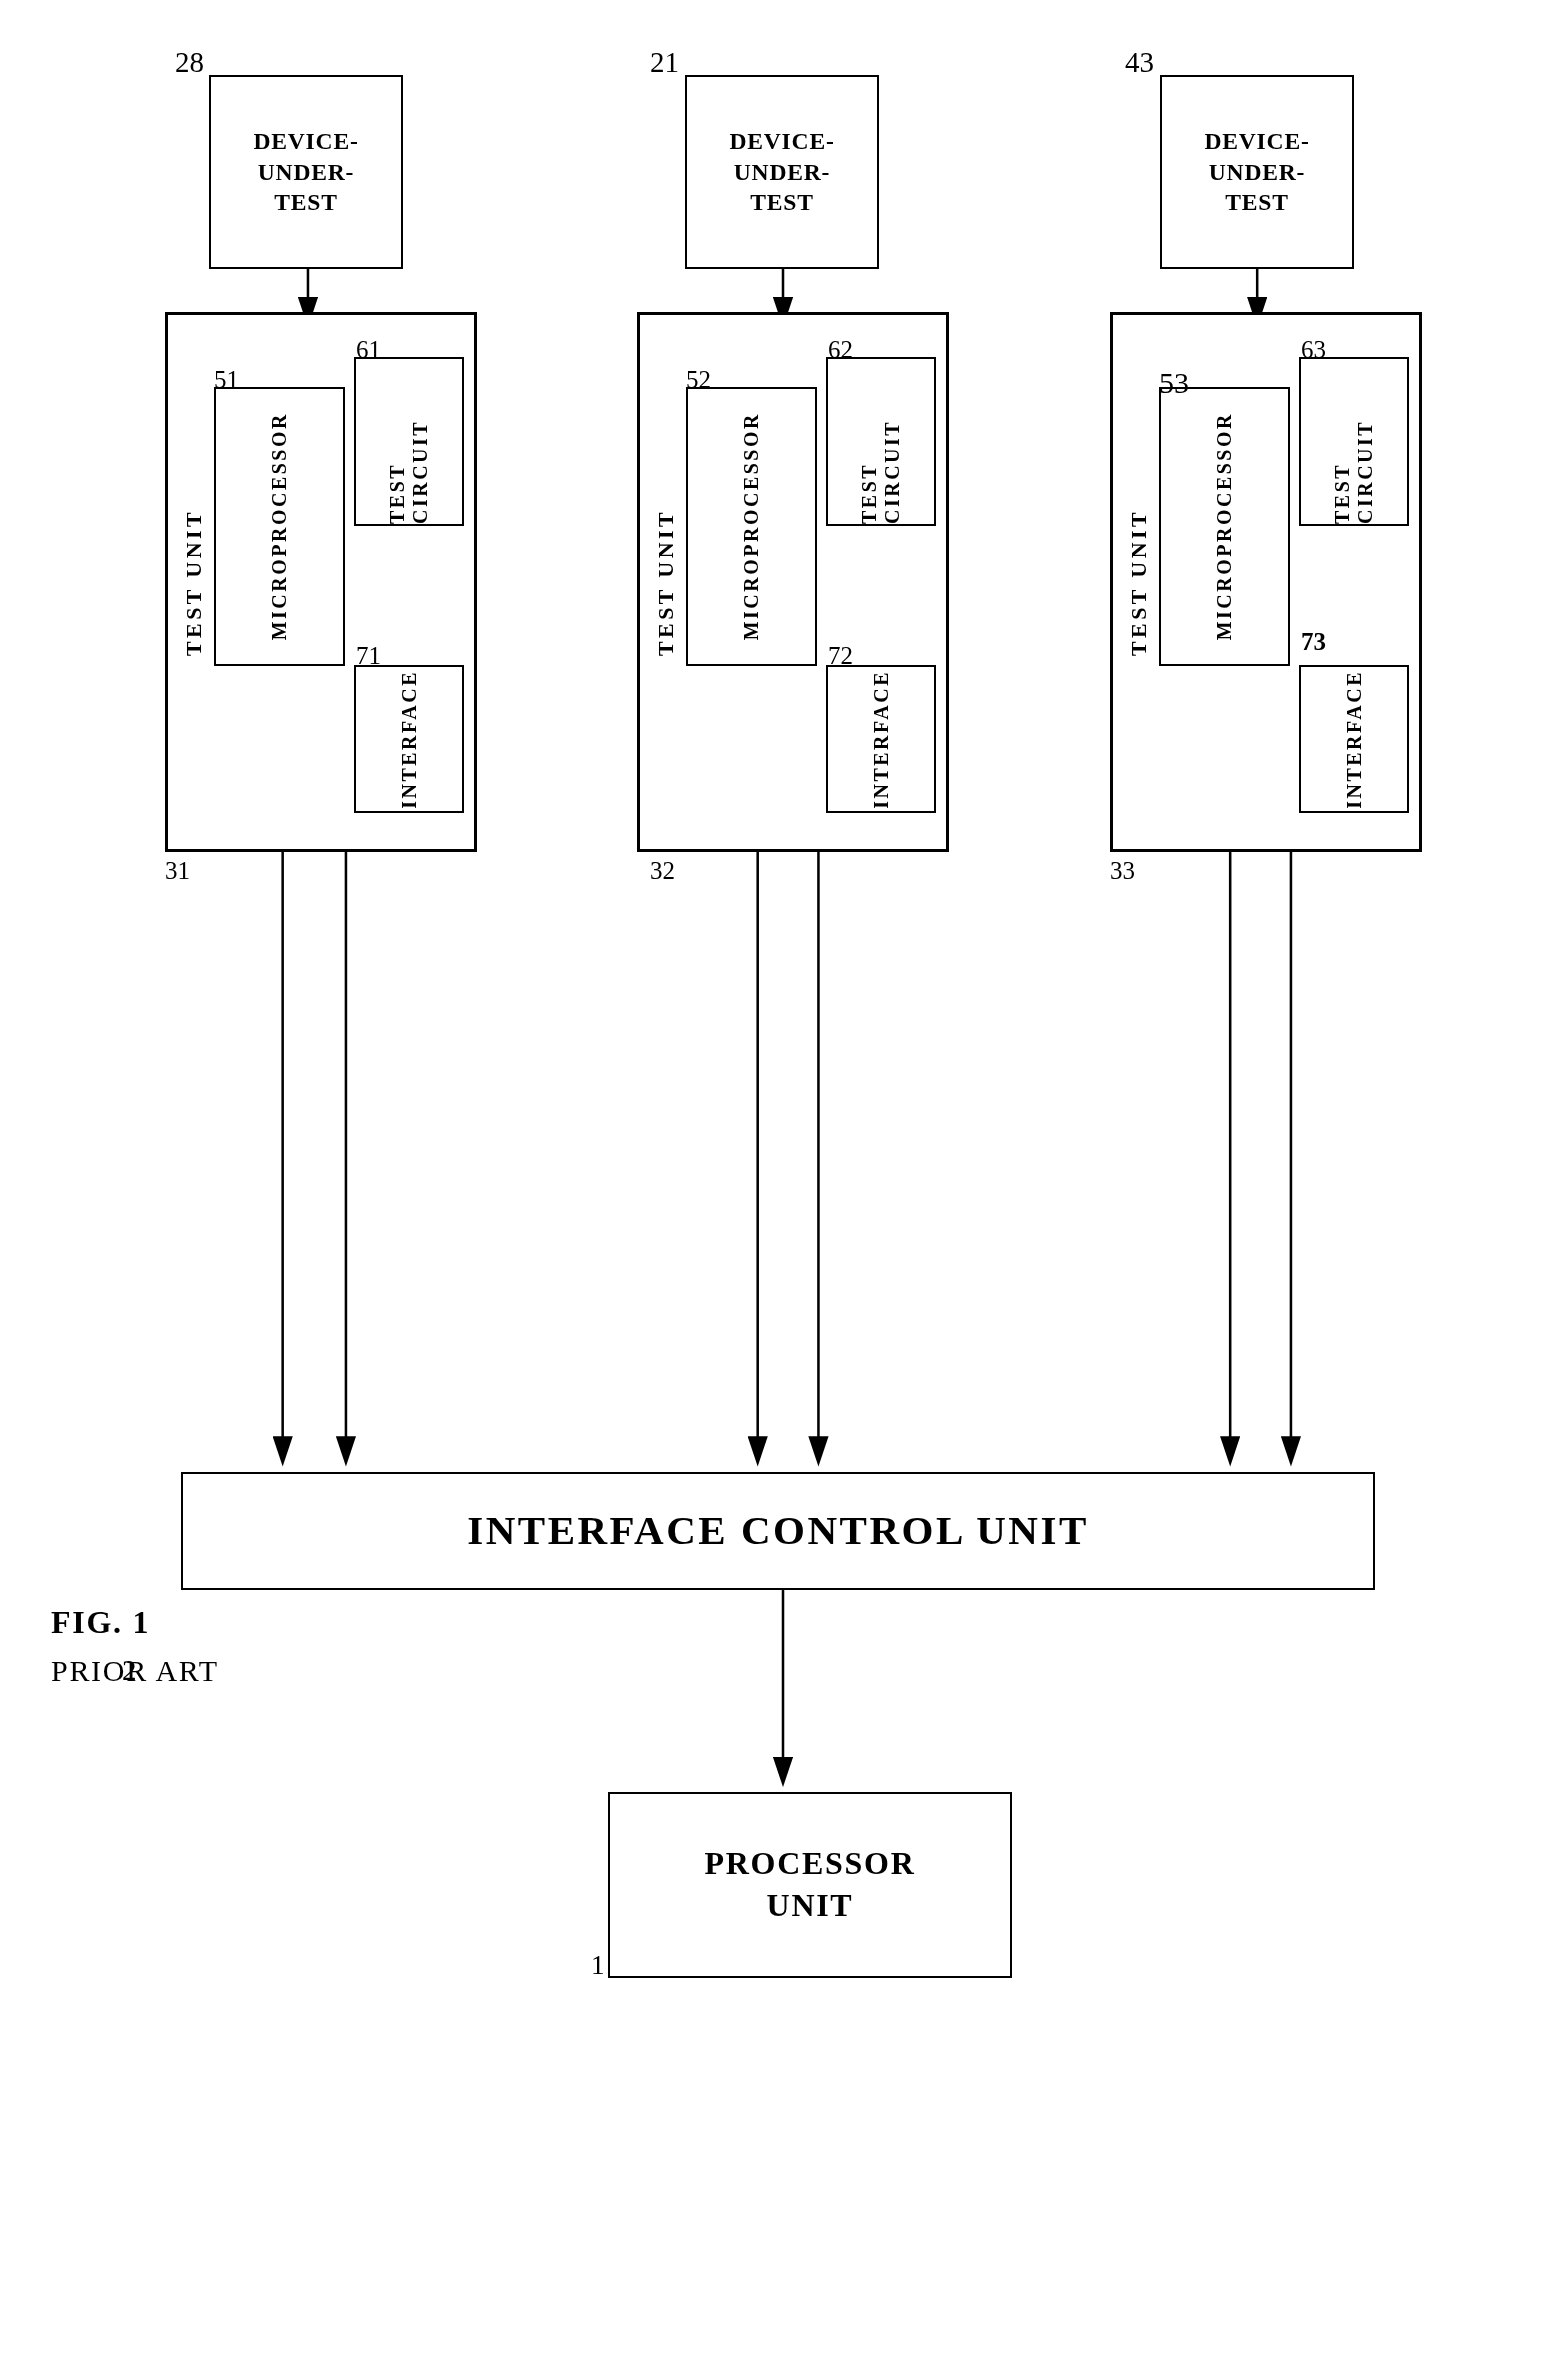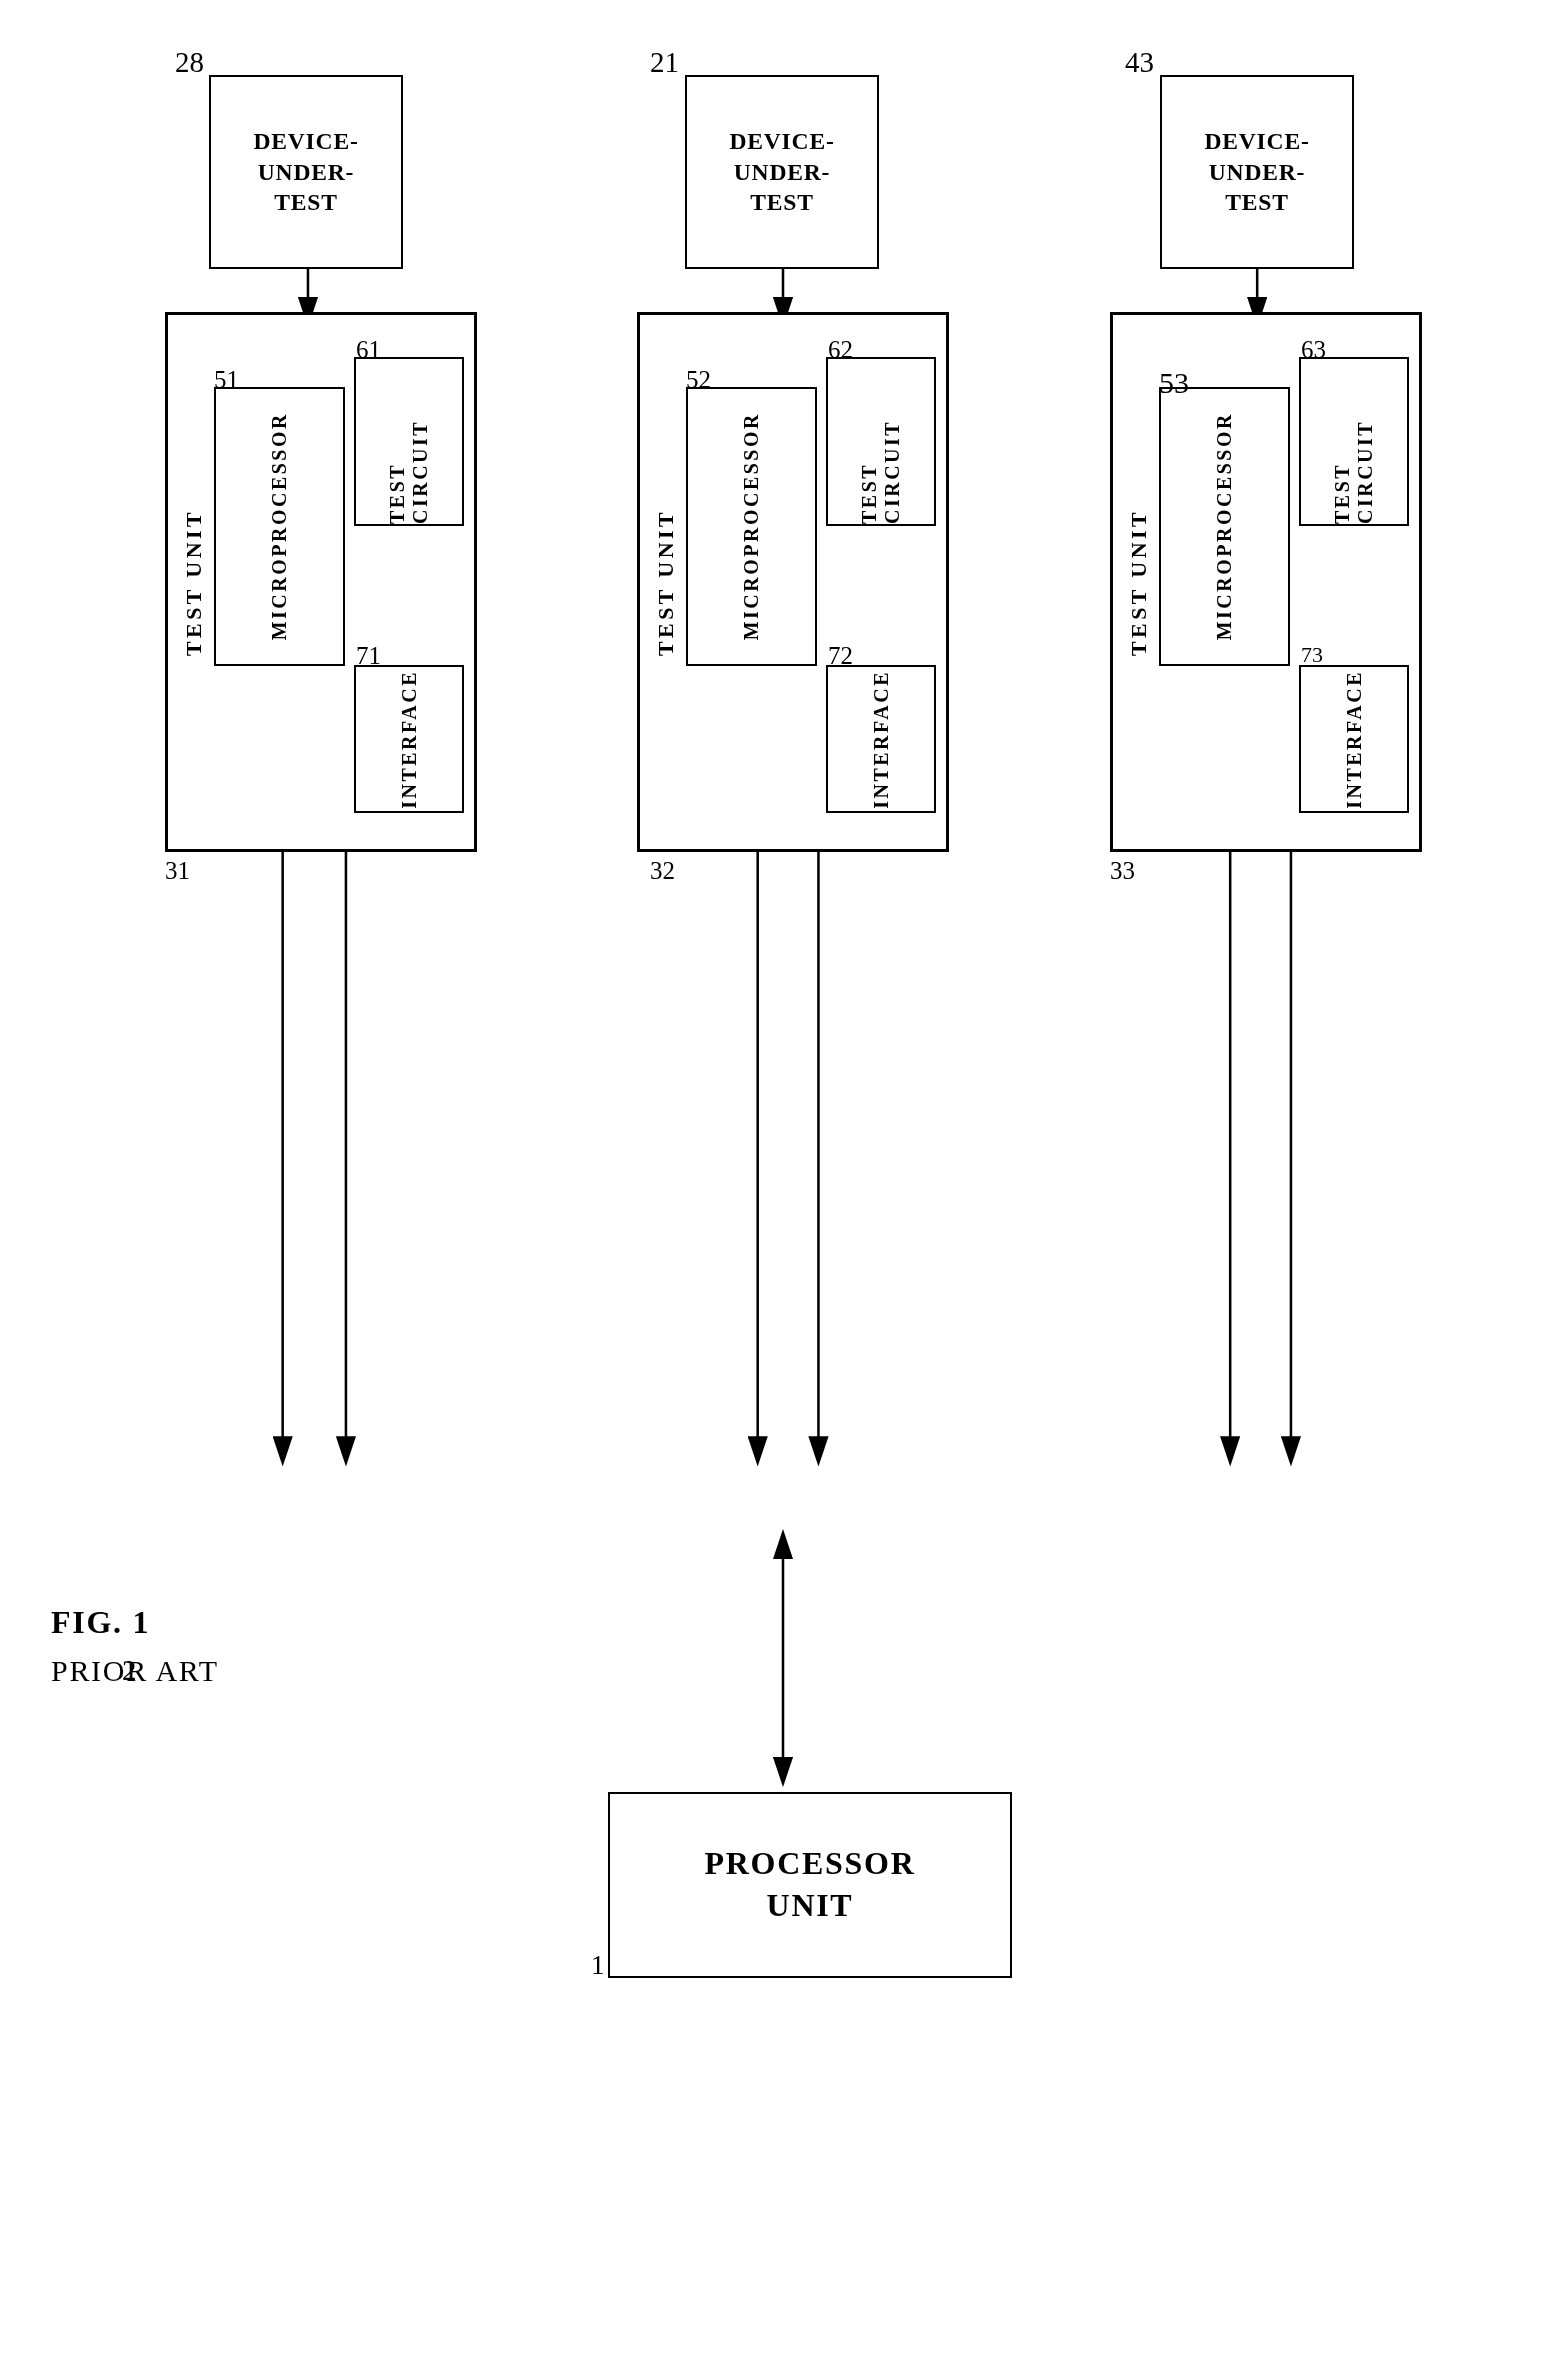--- a/index.html
+++ b/index.html
@@ -235,24 +235,27 @@
     <div class="ref-label" style="left:46px; top:51px; font-size:30px;">53</div>
 
     <div class="inner-box" style="left:186px; top:42px; width:110px; height:169px;">
       <span class="box-text-vertical" style="font-size:20px;">TEST CIRCUIT</span>
     </div>
     <div class="ref-label" style="left:188px; top:21px; font-size:25px;">63</div>
 
     <div class="inner-box" style="left:186px; top:350px; width:110px; height:148px;">
       <span class="box-text-vertical" style="font-size:20px;">INTERFACE</span>
     </div>
-    <div class="ref-label" style="left:188px; top:327px; font-size:22px;">73</div>
+    <div class="ref-label" style="left:188px; top:313px; font-size:25px;font-weight:bold;">73</div>
   </div>
   <div class="ref-label" style="left:1110px; top:857px; font-size:25px;">33</div>
 
+  <div class="box" style="left:181px; top:1452px; width:1194px; height:118px;">
+    <span class="box-text" style="font-size:41px; letter-spacing:2.5px;">INTERFACE CONTROL UNIT</span>
+  </div>
 
   <div class="box" style="left:608px; top:1772px; width:404px; height:186px;">
     <span class="box-text" style="font-size:32px; letter-spacing:1.7px;">PROCESSOR<br>UNIT</span>
   </div>
   <div class="ref-label" style="left:591px; top:1950px; font-size:27px;">1</div>
 
 </div>
 
 
 </body></html>

